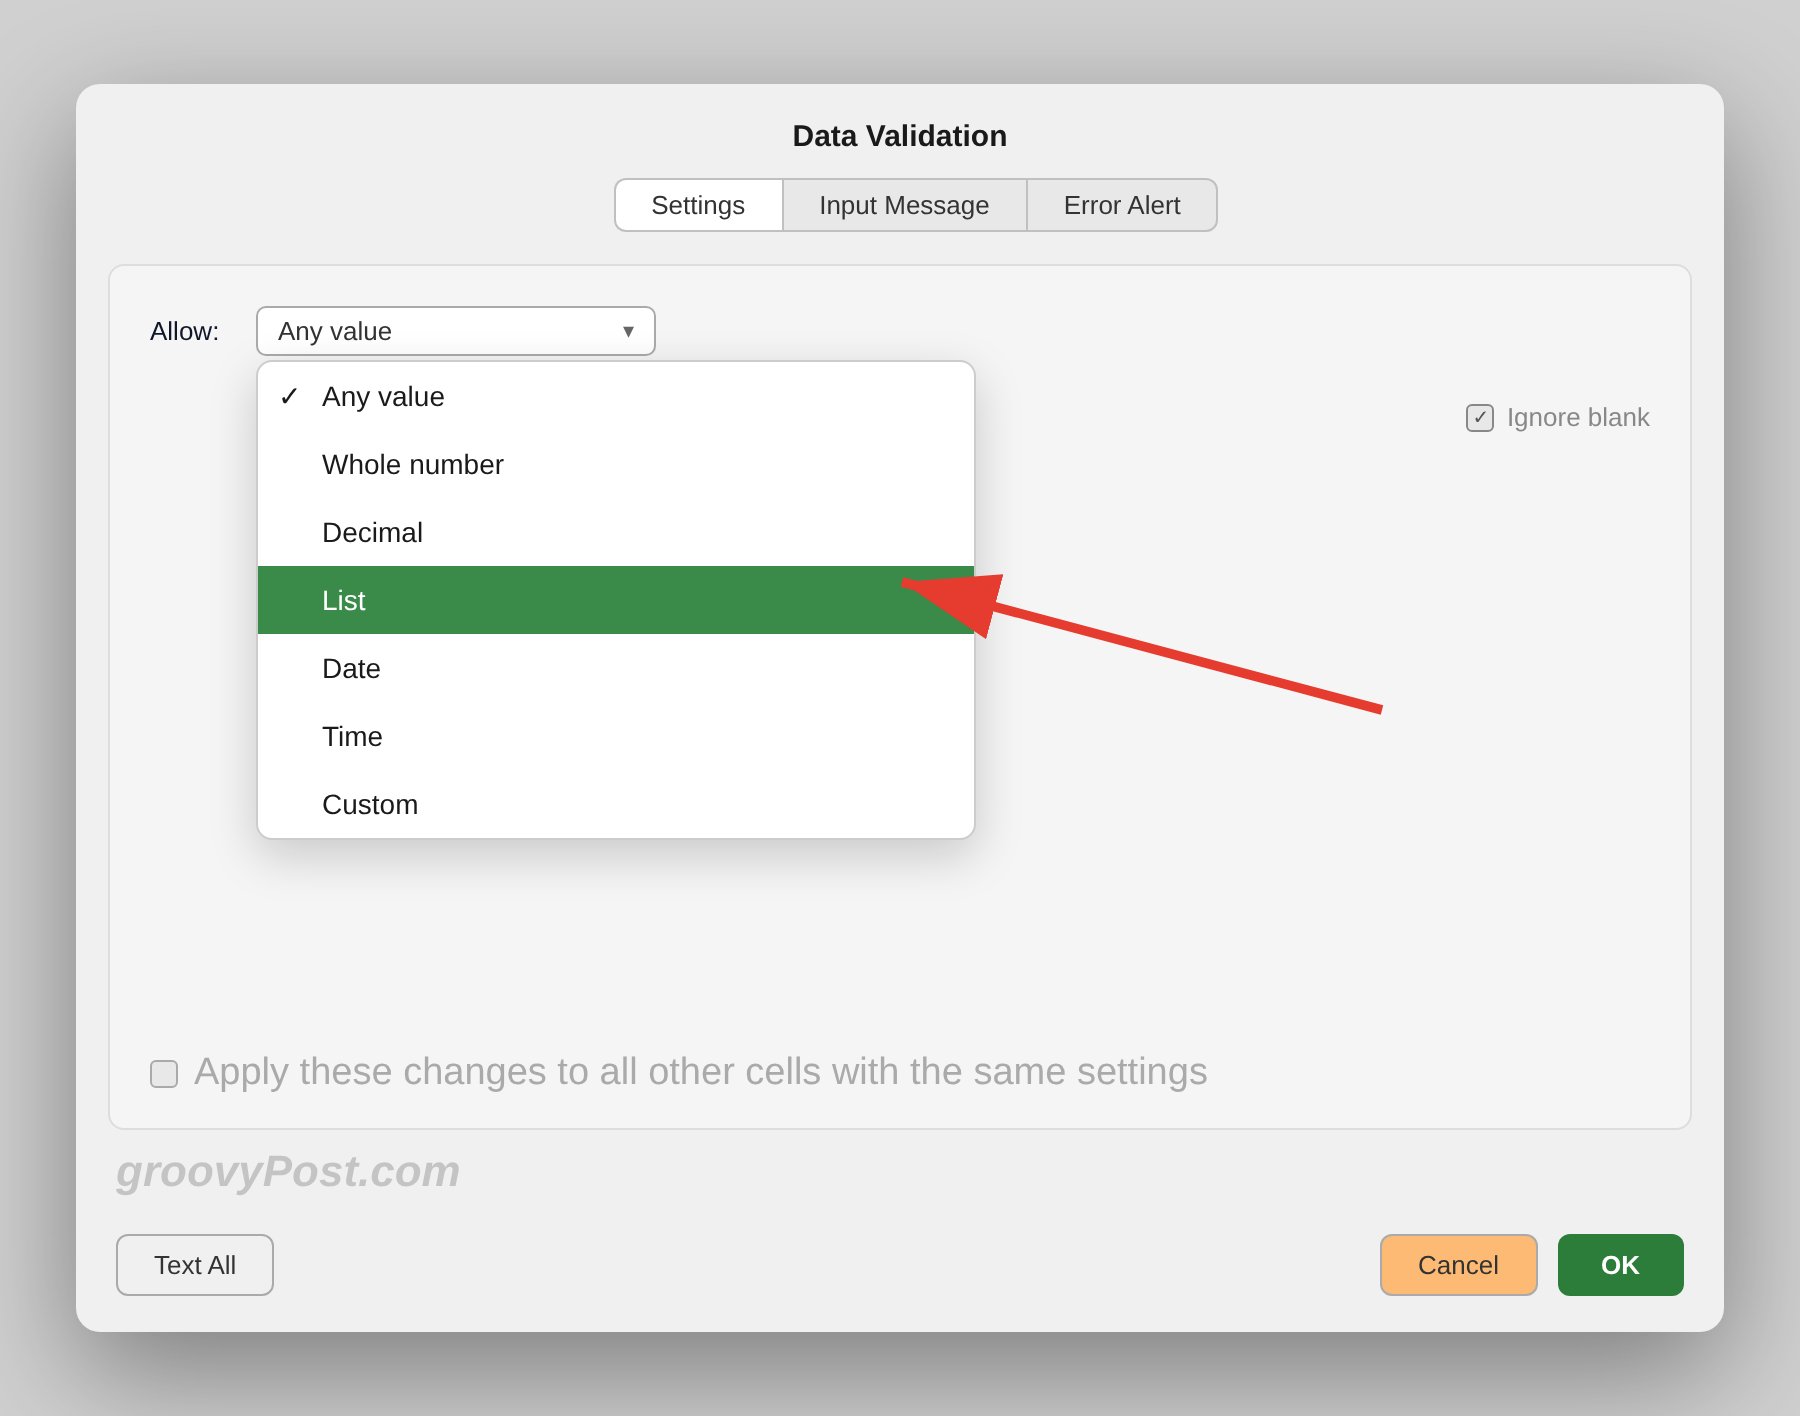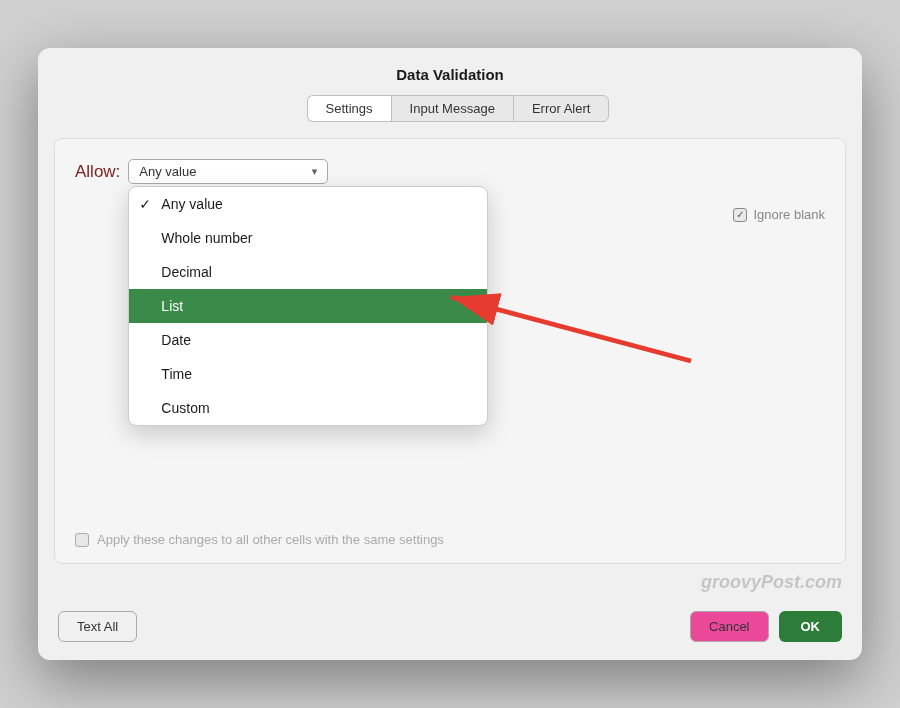--- a/index.html
+++ b/index.html
@@ -87,22 +87,22 @@
     }
 
     .allow-row {
       display: flex;
       align-items: center;
       margin-bottom: 4px;
       position: relative;
     }
 
     .allow-label {
-      font-size: 17px;
-      color: #7f1d1d;
+      font-size: 13px;
+      color: #0f172a;
       margin-right: 8px;
       min-width: 45px;
     }
 
     .dropdown-container {
       position: relative;
       display: inline-block;
     }
 
     .dropdown-trigger {
@@ -211,28 +211,27 @@
     .checkbox-unchecked {
       width: 14px;
       height: 14px;
       border: 1.5px solid #aaa;
       border-radius: 3px;
       background: #e8e8e8;
       display: inline-block;
     }
 
     .apply-label {
-      font-size: 13px;
+      font-size: 19px;
       color: #aaa;
     }
 
     .watermark {
-      text-align: right;
       padding: 8px 20px 4px;
-      font-size: 18px;
+      font-size: 22px;
       font-weight: 700;
       color: rgba(0,0,0,0.18);
       font-style: italic;
     }
 
     .dialog-footer {
       display: flex;
       justify-content: space-between;
       align-items: center;
       padding: 14px 20px 18px;
@@ -248,21 +247,21 @@
       cursor: pointer;
     }
 
     .footer-right {
       display: flex;
       gap: 10px;
     }
 
     .btn-cancel {
       padding: 7px 18px;
-      background: #ec4899;
+      background: #fdba74;
       border: 1.5px solid #aaa;
       border-radius: 6px;
       font-size: 13px;
       color: #333;
       cursor: pointer;
     }
 
     .btn-ok {
       padding: 7px 22px;
       background: #2d7d3a;

